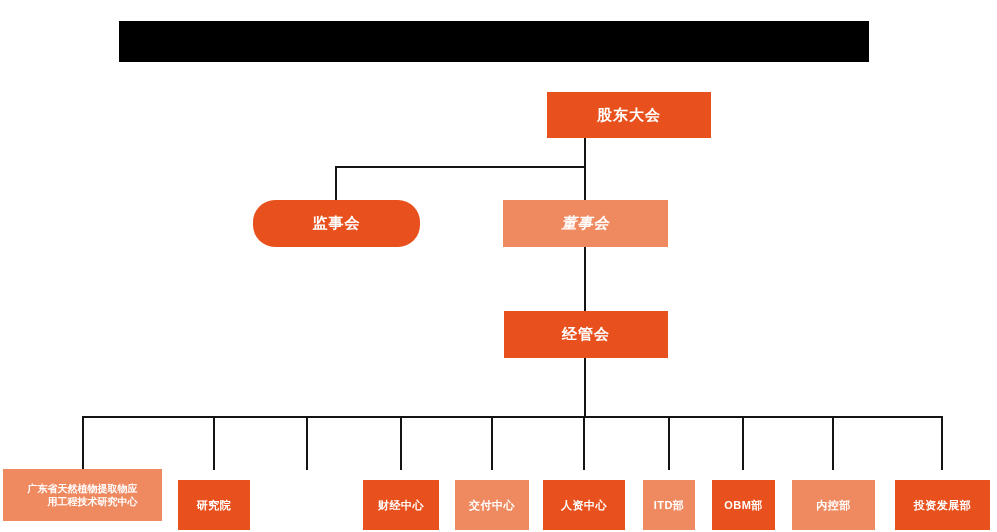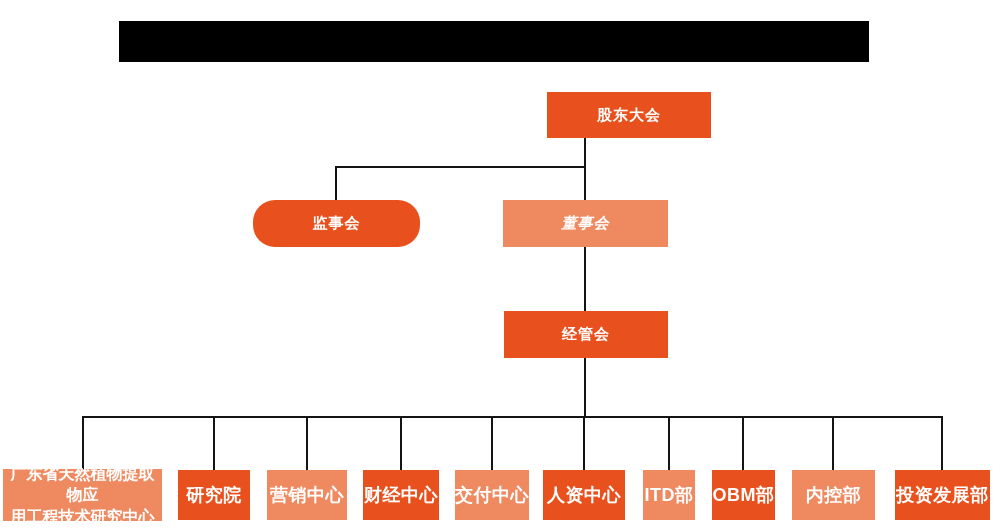--- a/index.html
+++ b/index.html
@@ -35,22 +35,22 @@
     line-height:1.35;
   }
   .tone-primary{background:var(--primary);}
   .tone-secondary{background:var(--secondary);}
 
   .pos-shareholders{left:503px;top:92px;width:164px;height:46px;margin-left:44px;}
   .pos-supervisory{left:253px;top:200px;width:167px;height:47px;border-radius:22px;}
   .pos-board{left:503px;top:200px;width:165px;height:47px;font-style:italic;}
   .pos-management{left:504px;top:311px;width:164px;height:47px;}
 
-  .dept{font-size:18px;top:470px;height:50px;letter-spacing:0.5px;}
-  .pos-d1{left:3px;top:469px;width:159px;height:52px;font-size:16px;letter-spacing:0;}
+  .dept{font-size:11px;top:480px;height:50px;letter-spacing:0.5px;}
+  .pos-d1{left:3px;top:469px;width:159px;height:52px;font-size:10px;letter-spacing:0;text-align:right;}
   .pos-d1 .line2{display:block;}
   .pos-d2{left:178px;width:72px;}
   .pos-d3{left:267px;width:80px;}
   .pos-d4{left:363px;width:76px;}
   .pos-d5{left:455px;width:74px;}
   .pos-d6{left:543px;width:82px;}
   .pos-d7{left:643px;width:52px;}
   .pos-d8{left:712px;width:63px;}
   .pos-d9{left:792px;width:83px;}
   .pos-d10{left:895px;width:95px;}
@@ -113,23 +113,20 @@
 
   <div class="node dept tone-secondary pos-d1">
     <span>
       <span class="line1">广东省天然植物提取物应</span>
       <span class="line2">用工程技术研究中心</span>
     </span>
   </div>
   <div class="node dept tone-primary pos-d2">
     <span>研究院</span>
   </div>
-  <div class="node dept tone-secondary pos-d3">
-    <span>营销中心</span>
-  </div>
   <div class="node dept tone-primary pos-d4">
     <span>财经中心</span>
   </div>
   <div class="node dept tone-secondary pos-d5">
     <span>交付中心</span>
   </div>
   <div class="node dept tone-secondary pos-d7">
     <span>ITD部</span>
   </div>
   <div class="node dept tone-primary pos-d6">

